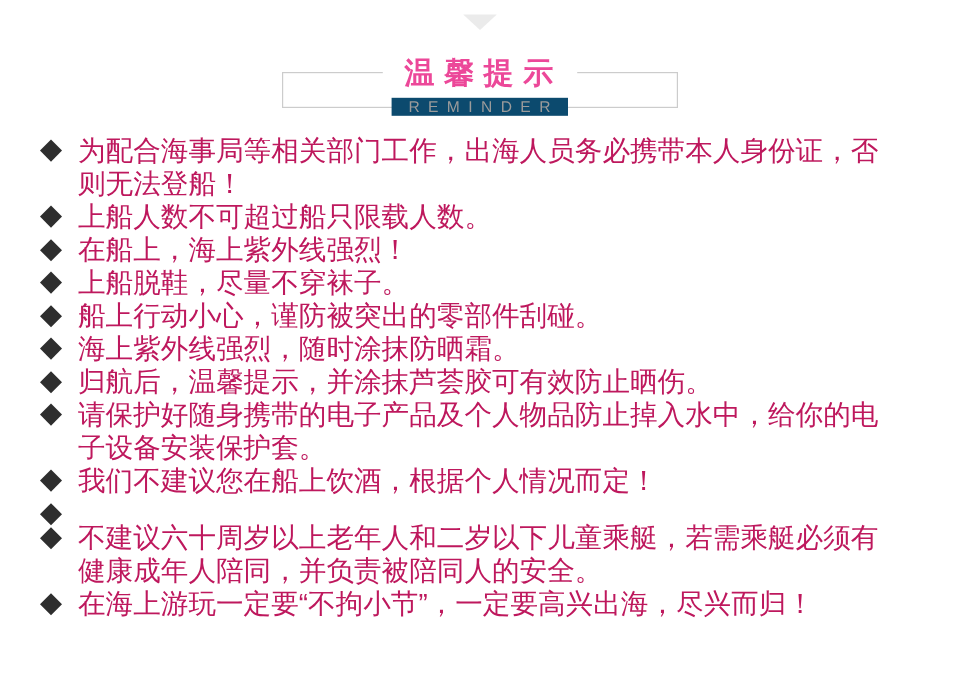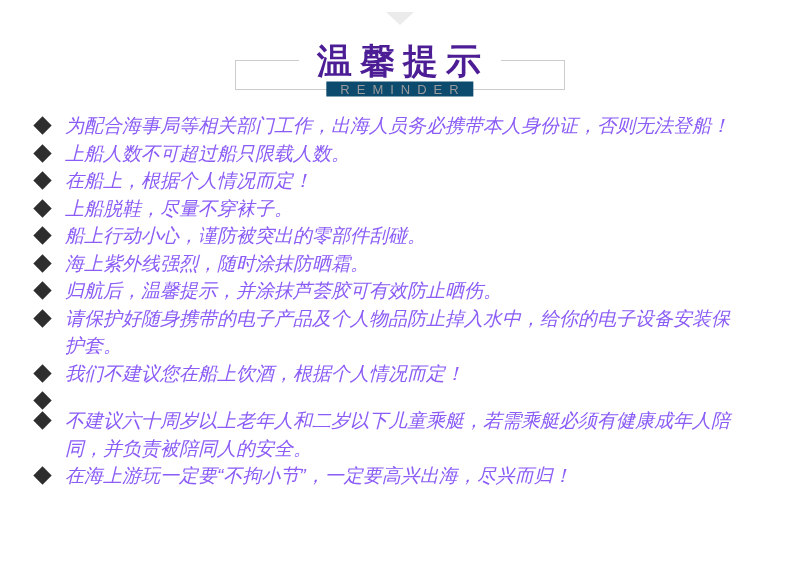--- a/index.html
+++ b/index.html
@@ -33,24 +33,24 @@
     background: #ffffff;
   }
 
   .title {
     position: absolute;
     top: 0;
     left: 50%;
     transform: translate(-50%, -50%);
     background: #ffffff;
     padding: 0 12px 0 18px;
-    font-size: 35px;
+    font-size: 25px;
     font-weight: bold;
     letter-spacing: 8px;
-    color: #4c1d95;
+    color: #ec4899;
     white-space: nowrap;
   }
 
   .subtitle {
     position: absolute;
     bottom: 0;
     left: 50%;
     transform: translate(-50%, 50%);
     background: #0c4a6e;
     padding: 0 8px 0 14px;
@@ -76,24 +76,23 @@
     flex: 0 0 auto;
     width: 13px;
     height: 13px;
     margin: 7px 16px 0 0;
     background: #2e2e2e;
     transform: rotate(45deg);
   }
 
   .reminder-text {
     width: 676px;
-    font-size: 19px;
+    font-size: 23px;
     line-height: 27.5px;
-    color: #8b5cf6;
-    font-style: italic;
+    color: #be185d;
   }
 </style>
 </head>
 <body>
 
 <div class="header">
   <div class="triangle"></div>
   <div class="title-box">
     <span class="title">温馨提示</span>
     <span class="subtitle">REMINDER</span>
@@ -104,21 +103,21 @@
   <li class="reminder-item">
     <span class="diamond"></span>
     <span class="reminder-text">为配合海事局等相关部门工作，出海人员务必携带本人身份证，否则无法登船！</span>
   </li>
   <li class="reminder-item">
     <span class="diamond"></span>
     <span class="reminder-text">上船人数不可超过船只限载人数。</span>
   </li>
   <li class="reminder-item">
     <span class="diamond"></span>
-    <span class="reminder-text">在船上，根据个人情况而定！</span>
+    <span class="reminder-text">在船上，海上紫外线强烈！</span>
   </li>
   <li class="reminder-item">
     <span class="diamond"></span>
     <span class="reminder-text">上船脱鞋，尽量不穿袜子。</span>
   </li>
   <li class="reminder-item">
     <span class="diamond"></span>
     <span class="reminder-text">船上行动小心，谨防被突出的零部件刮碰。</span>
   </li>
   <li class="reminder-item">

